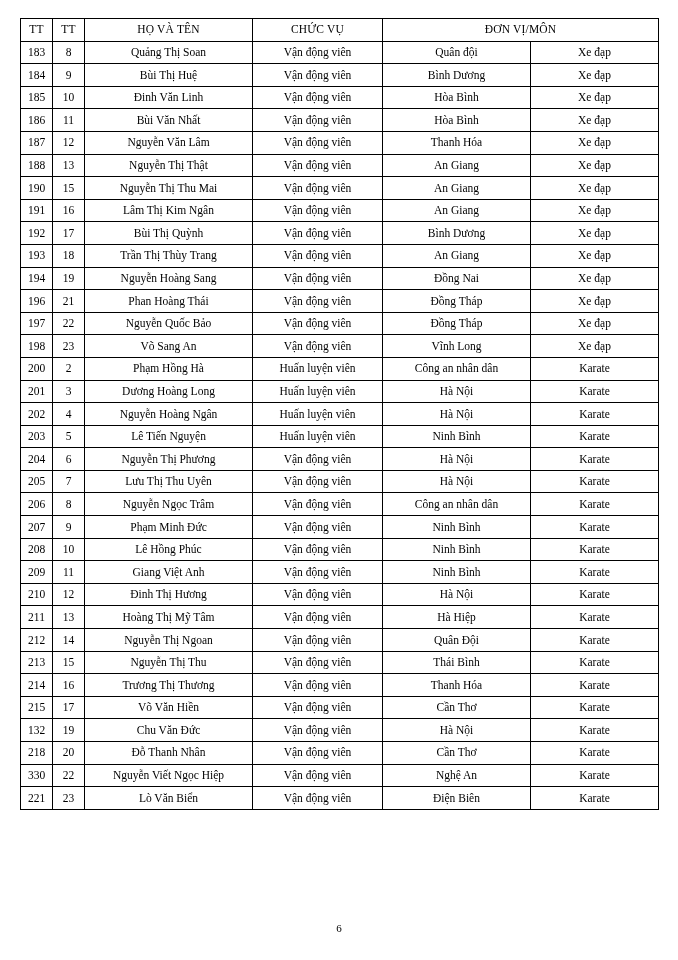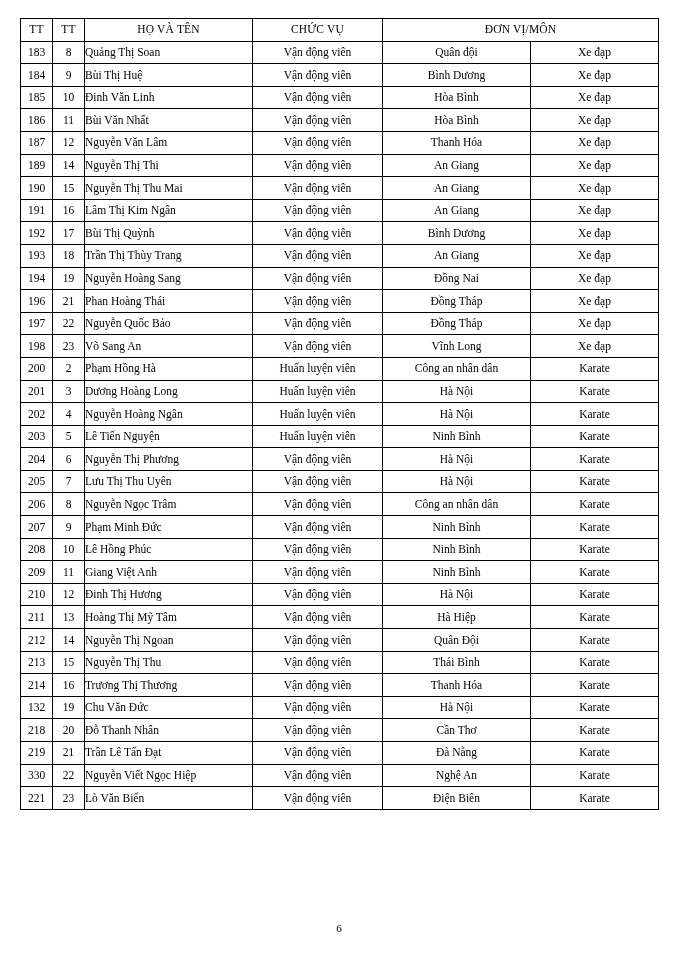--- a/index.html
+++ b/index.html
@@ -50,21 +50,21 @@
   .col-tt2 { width: 32px; }
   .col-name { width: 168px; }
   .col-role { width: 130px; }
   .col-unit { width: 148px; }
   .col-sport { width: 128px; }
 
   td.c-tt1, td.c-tt2 {
     text-align: center;
   }
   td.c-name {
-    text-align: left;
+    text-align: center;
     padding-left: 6px;
   }
   td.c-role, td.c-unit, td.c-sport {
     text-align: center;
   }
   .page-number {
     position: absolute;
     left: 0;
     right: 0;
     top: 922px;
@@ -131,23 +131,23 @@
         </tr>
         <tr>
           <td class="c-tt1">187</td>
           <td class="c-tt2">12</td>
           <td class="c-name">Nguyễn Văn Lâm</td>
           <td class="c-role">Vận động viên</td>
           <td class="c-unit">Thanh Hóa</td>
           <td class="c-sport">Xe đạp</td>
         </tr>
         <tr>
-          <td class="c-tt1">189</td>
-          <td class="c-tt2">14</td>
-          <td class="c-name">Nguyễn Thị Thi</td>
+          <td class="c-tt1">188</td>
+          <td class="c-tt2">13</td>
+          <td class="c-name">Nguyễn Thị Thật</td>
           <td class="c-role">Vận động viên</td>
           <td class="c-unit">An Giang</td>
           <td class="c-sport">Xe đạp</td>
         </tr>
         <tr>
           <td class="c-tt1">190</td>
           <td class="c-tt2">15</td>
           <td class="c-name">Nguyễn Thị Thu Mai</td>
           <td class="c-role">Vận động viên</td>
           <td class="c-unit">An Giang</td>
@@ -323,44 +323,44 @@
         </tr>
         <tr>
           <td class="c-tt1">214</td>
           <td class="c-tt2">16</td>
           <td class="c-name">Trương Thị Thương</td>
           <td class="c-role">Vận động viên</td>
           <td class="c-unit">Thanh Hóa</td>
           <td class="c-sport">Karate</td>
         </tr>
         <tr>
+          <td class="c-tt1">215</td>
+          <td class="c-tt2">17</td>
+          <td class="c-name">Võ Văn Hiền</td>
+          <td class="c-role">Vận động viên</td>
+          <td class="c-unit">Cần Thơ</td>
+          <td class="c-sport">Karate</td>
+        </tr>
+        <tr>
           <td class="c-tt1">132</td>
           <td class="c-tt2">19</td>
           <td class="c-name">Chu Văn Đức</td>
           <td class="c-role">Vận động viên</td>
           <td class="c-unit">Hà Nội</td>
           <td class="c-sport">Karate</td>
         </tr>
         <tr>
           <td class="c-tt1">218</td>
           <td class="c-tt2">20</td>
           <td class="c-name">Đỗ Thanh Nhân</td>
           <td class="c-role">Vận động viên</td>
           <td class="c-unit">Cần Thơ</td>
           <td class="c-sport">Karate</td>
         </tr>
         <tr>
-          <td class="c-tt1">219</td>
-          <td class="c-tt2">21</td>
-          <td class="c-name">Trần Lê Tấn Đạt</td>
-          <td class="c-role">Vận động viên</td>
-          <td class="c-unit">Đà Nẵng</td>
-          <td class="c-sport">Karate</td>
-        </tr>
-        <tr>
           <td class="c-tt1">330</td>
           <td class="c-tt2">22</td>
           <td class="c-name">Nguyễn Viết Ngọc Hiệp</td>
           <td class="c-role">Vận động viên</td>
           <td class="c-unit">Nghệ An</td>
           <td class="c-sport">Karate</td>
         </tr>
         <tr>
           <td class="c-tt1">221</td>
           <td class="c-tt2">23</td>

